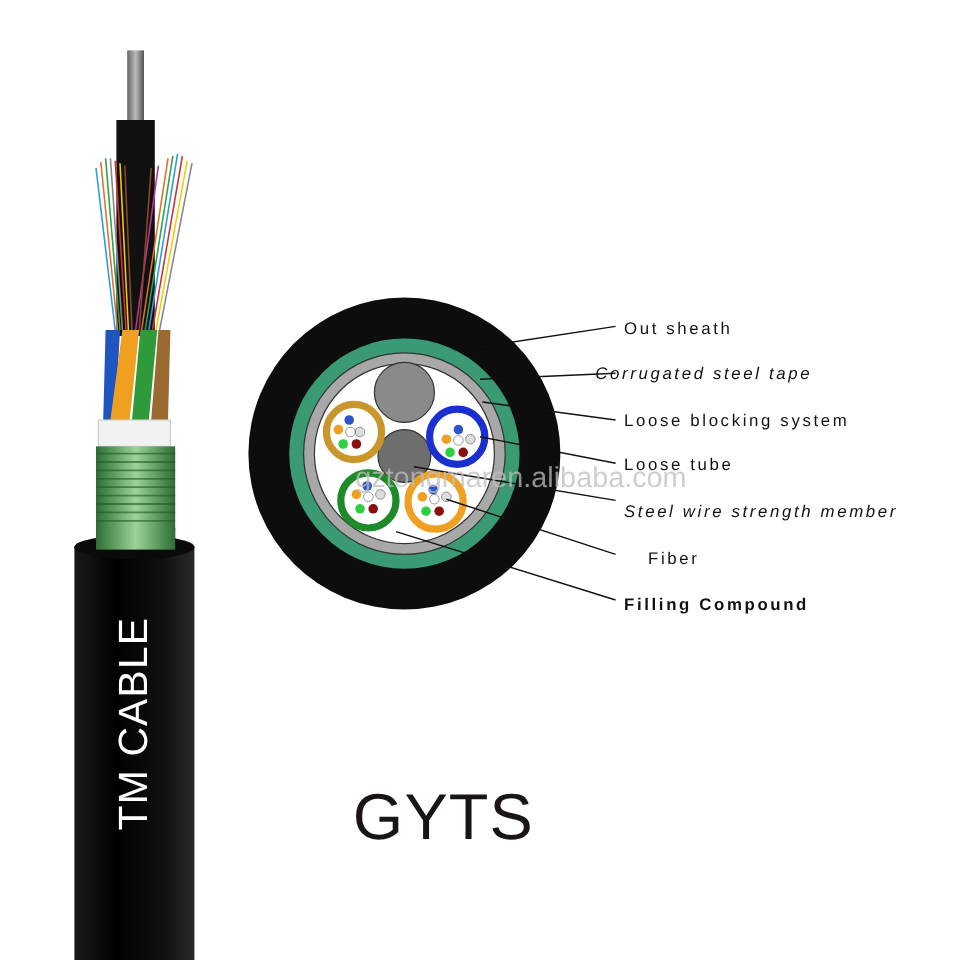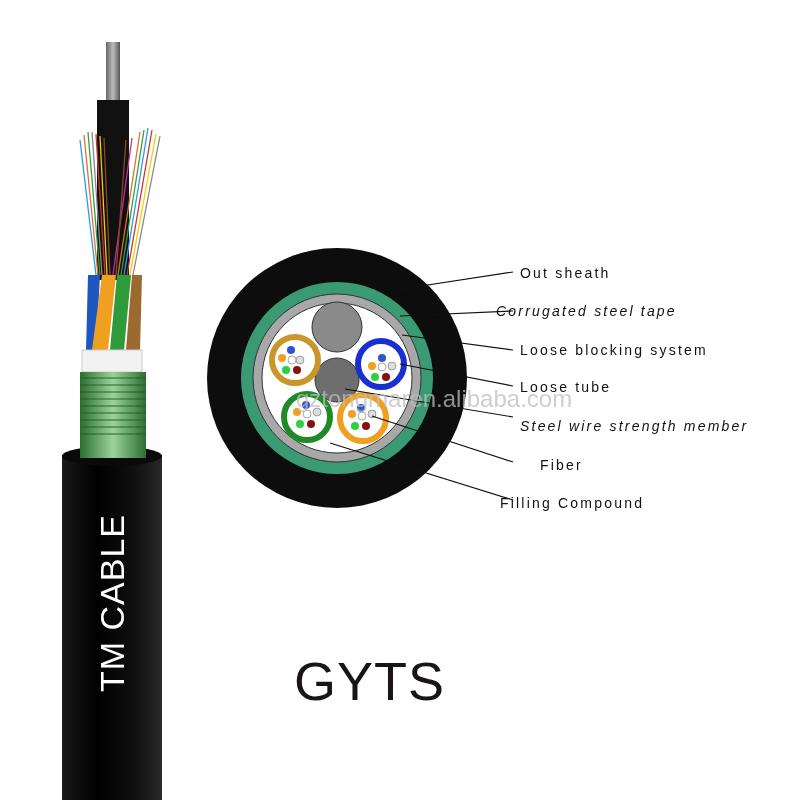--- a/index.html
+++ b/index.html
@@ -150,16 +150,16 @@
   <div class="watermark">gztongmaren.alibaba.com</div>
 
   <div class="brand">TM CABLE</div>
 
   <div class="label" style="left:520px;top:265px;text-align:right;">Out  sheath</div>
   <div class="label" style="left:496px;top:303px;font-style:italic;">Corrugated  steel  tape</div>
   <div class="label" style="left:520px;top:342px;">Loose  blocking  system</div>
   <div class="label" style="left:520px;top:379px;">Loose  tube</div>
   <div class="label" style="left:520px;top:418px;font-style:italic;">Steel  wire strength member</div>
   <div class="label" style="left:520px;top:457px;margin-left:20px;">Fiber</div>
-  <div class="label" style="left:500px;top:495px;">Filling Compound</div>
+  <div class="label" style="left:520px;top:495px;font-weight:bold;">Filling Compound</div>
 
   <div class="title">GYTS</div>
 </div>
 
 </body></html>

